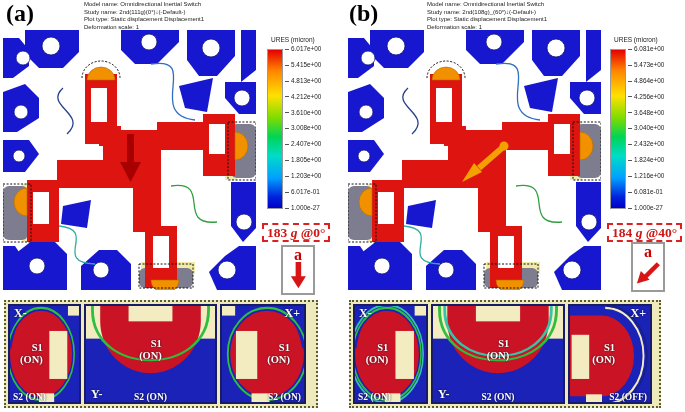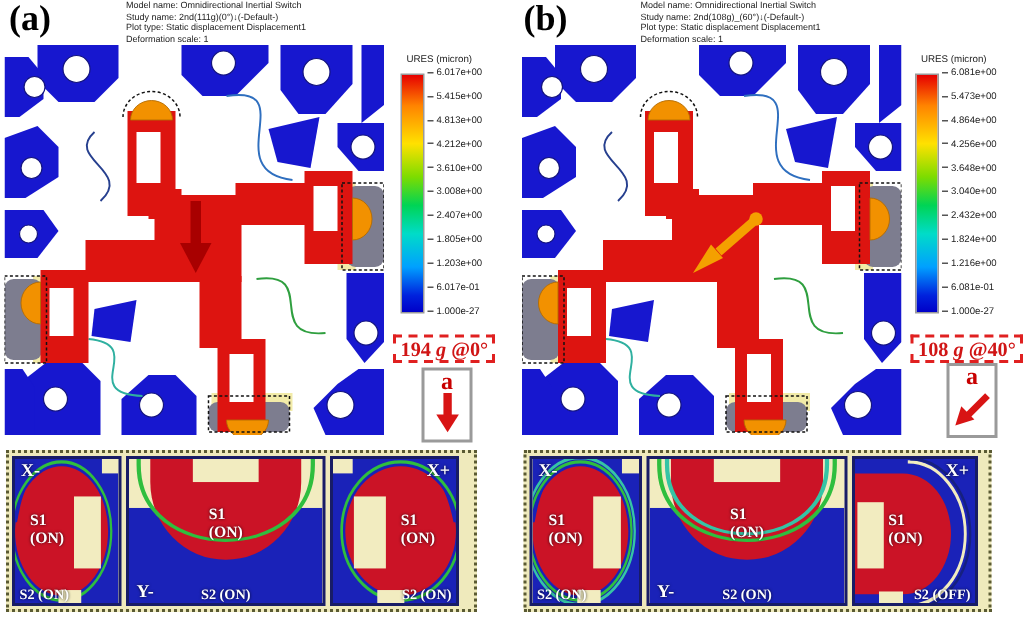--- a/index.html
+++ b/index.html
@@ -36,21 +36,21 @@
   .strip{position:absolute;left:4px;top:300px;width:314px;height:108px;box-sizing:border-box;
          border:2px dotted #5a5a33;background:#efeabc;padding:2px;display:grid;
          grid-template-columns:73px 133px 86px;gap:3px}
   #panelB .strip{left:6px;width:312px;grid-template-columns:75px 134px 84px}
   .sub{position:relative;border:2px solid #181c66;background:#efeabc;overflow:hidden}
   .sub svg{position:absolute;left:0;top:0;width:100%;height:100%}
   .lbl{position:absolute;color:#fff;font-family:"Liberation Serif",serif;font-weight:bold;
        text-shadow:0 0 2px rgba(0,0,0,.85);z-index:3}
   .ax{font-size:12px}
   .axTL{left:4px;top:0}.axTR{right:4px;top:0}.axBL{left:5px;bottom:0}
-  .s1{font-size:10.5px;text-align:left;line-height:1.12}
+  .s1{font-size:10.5px;text-align:right;line-height:1.12}
   .s1a{left:31%;top:50%;transform:translate(-50%,-50%)}
   .s1b{left:50%;top:46%;transform:translate(-50%,-50%)}
   .s1c{left:69%;top:50%;transform:translate(-50%,-50%)}
   .s1d{left:42%;top:50%;transform:translate(-50%,-50%)}
   .s2{font-size:9.5px;white-space:nowrap}
   .s2BL{left:3px;bottom:0}
   .s2BC{left:50%;bottom:0;transform:translateX(-50%)}
   .s2BR{right:3px;bottom:0}
 </style>
 </head>
@@ -176,21 +176,21 @@
         <span class="tick">3.008e+00</span>
         <span class="tick">2.407e+00</span>
         <span class="tick">1.805e+00</span>
         <span class="tick">1.203e+00</span>
         <span class="tick">6.017e-01</span>
         <span class="tick">1.000e-27</span>
       </div>
   </div>
 
   <div class="accel">
-    <span>194</span>
+    <span>183</span>
     <i>g</i>
     <span>@0°</span>
   </div>
 
   <div class="abox">
     <span class="letter">a</span>
     <svg width="26" height="27" viewBox="0 0 26 34">
       <g fill="#d81414">
           <rect x="10" y="0" width="7" height="20"></rect>
           <polygon points="4,18 23,18 13.5,33"></polygon>
@@ -276,21 +276,21 @@
         <span class="tick">3.040e+00</span>
         <span class="tick">2.432e+00</span>
         <span class="tick">1.824e+00</span>
         <span class="tick">1.216e+00</span>
         <span class="tick">6.081e-01</span>
         <span class="tick">1.000e-27</span>
       </div>
   </div>
 
   <div class="accel">
-    <span>108</span>
+    <span>184</span>
     <i>g</i>
     <span>@40°</span>
   </div>
 
   <div class="abox">
     <span class="letter">a</span>
     <svg width="26" height="27" viewBox="0 0 30 34">
       <g fill="#d81414">
           <polygon points="26,4 30,8 12,26 8,22"></polygon>
           <polygon points="1,31 17,26 6,15"></polygon>

